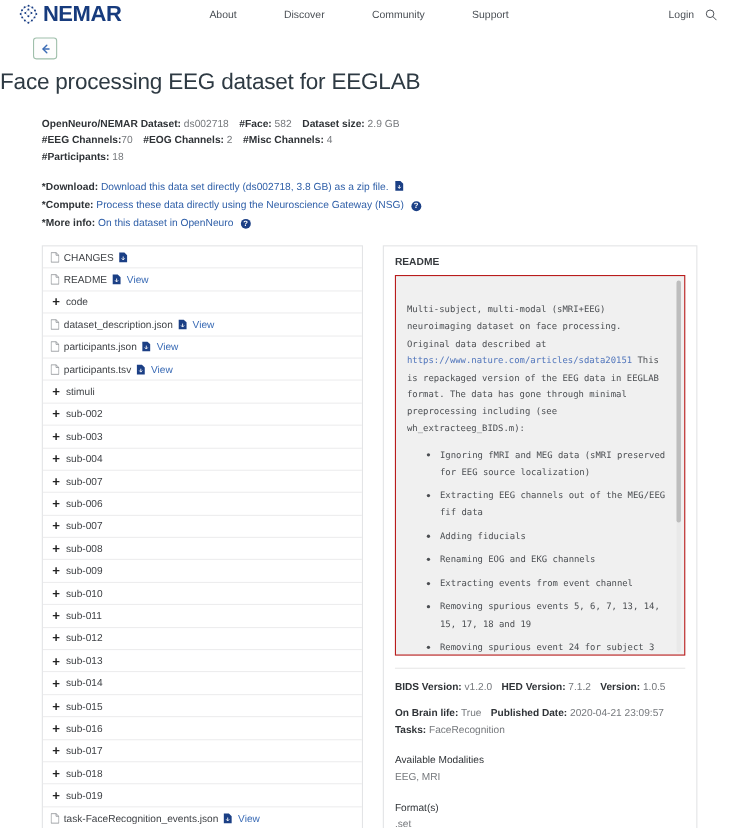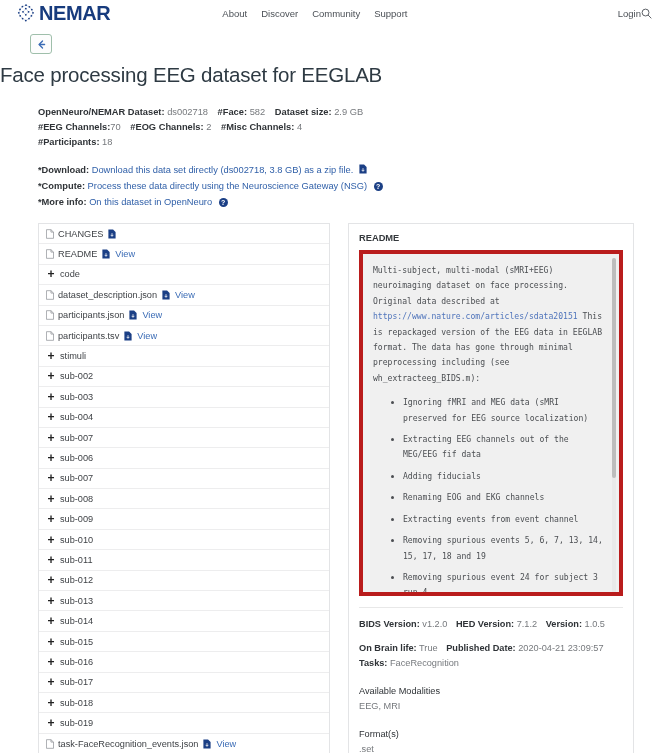--- a/index.html
+++ b/index.html
@@ -24,33 +24,34 @@
   .brand-mark { width: 20px; height: 20px; display: block; }
   .brand-name {
     font-size: 20px;
     font-weight: bold;
     letter-spacing: -0.4px;
     color: #173b7d;
     line-height: 1;
   }
   .nav-links {
     display: flex;
-    gap: 14px;
-    margin-left: 112px;
+    gap: 43px;
+    margin-left: 80px;
     text-align: center;
   }
   .nav-links a {
     font-size: 9.5px;
     color: #4a4f55;
     text-decoration: none;
   }
   .nav-right {
     margin-left: auto;
     display: flex;
     align-items: flex-start;
+    gap: 10px;
   }
   .nav-right a { font-size: 9.5px; color: #4a4f55; text-decoration: none; }
   .search-icon { width: 11px; height: 11px; display: block; }
 
   
   .backrow { padding: 8px 0 0 30px; }
   .back-btn {
     width: 22px; height: 20px;
     border: 1px solid #9fbfab;
     border-radius: 3px;
@@ -157,25 +158,25 @@
     padding: 9px 10px 10px 10px;
   }
   .readme-title {
     font-size: 9.3px;
     font-weight: bold;
     color: #35393d;
     margin-bottom: 7px;
   }
   .readme-box {
     background: #f0f0f0;
-    border: 4px solid #b91c1c;
+    border: 1px solid #b91c1c;
     height: 346px;
     overflow: hidden;
     position: relative;
-    padding: 9px 16px 9px 10px;
+    padding: 23px 16px 9px 10px;
   }
   .readme-text {
     font-family: "DejaVu Sans Mono", monospace;
     font-size: 8.1px;
     line-height: 15.4px;
     color: #4b4e52;
     margin: 0;
     white-space: normal;
   }
   .readme-text a { color: #4f74bb; text-decoration: none; }

